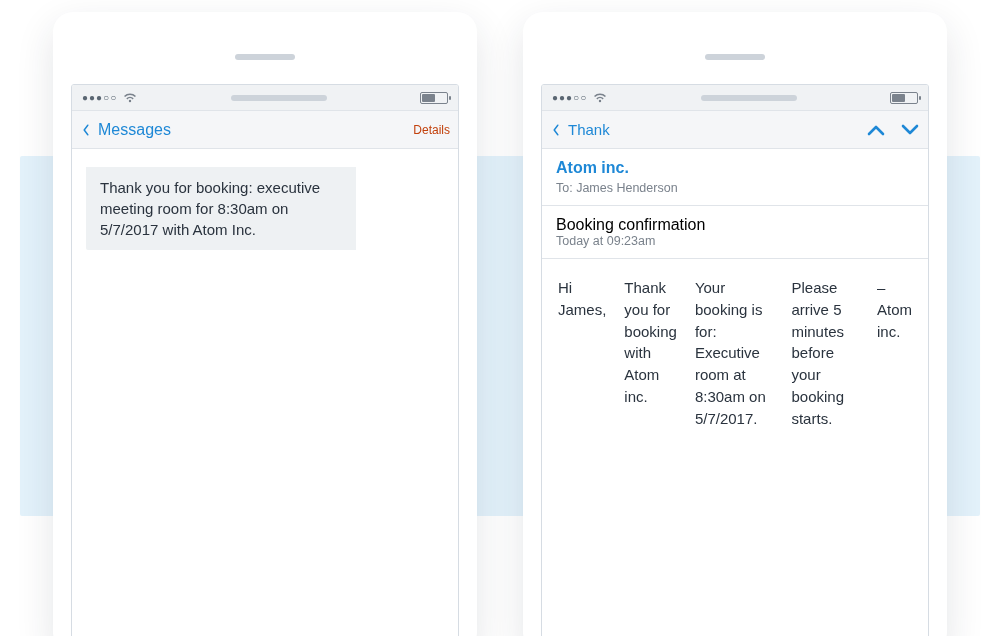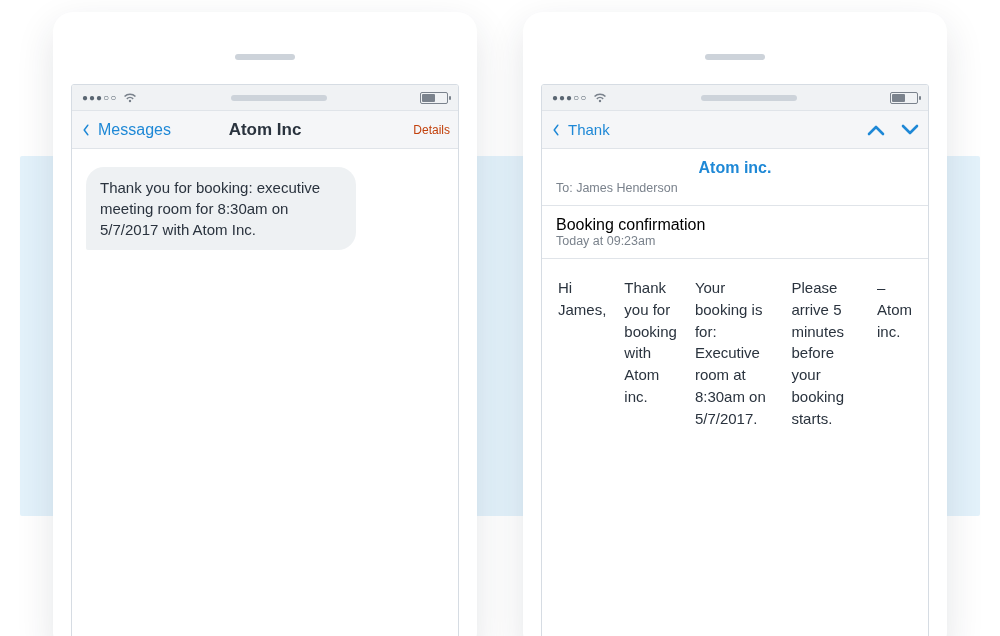--- a/index.html
+++ b/index.html
@@ -97,30 +97,30 @@
   .msg-area {
     flex:1; background:#fff; padding:18px 14px;
   }
   .bubble {
     max-width: 270px;
     background: #eef1f3;
     color: #2a333e;
     font-size: 15px;
     line-height: 1.4;
     padding: 10px 14px;
-    border-radius: 18px;
+    border-radius: 0;
     border-bottom-left-radius: 2px;
   }
 
   
   .mail-header-block {
     border-bottom:1px solid #e0e4e9;
     padding:10px 14px;
   }
-  .mail-from { color:#1e88d6; font-weight:700; font-size:16px;text-align:center; }
+  .mail-from { color:#1e88d6; font-weight:700; font-size:16px; }
   .mail-to { color:#7a828c; font-size:12.5px; margin-top:4px; }
   .mail-subject-block {
     border-bottom:1px solid #e0e4e9;
     padding:10px 14px;
   }
   .mail-subject { color:#000000; font-weight:400; font-size:16px; }
   .mail-time { color:#7a828c; font-size:12.5px; }
   .mail-body {
     padding:18px 16px; color:#2a333e; font-size:15px; line-height:1.45;
     display:flex; flex-direction:row; gap:18px;
@@ -164,21 +164,20 @@
         </div>
       </div>
 
       <div class="navbar">
         <div class="nav-back">
           <svg class="chev" viewBox="0 0 12 20">
               <path d="M9 2L3 10l6 8" fill="none" stroke="#1e88d6" stroke-width="2.4" stroke-linecap="round" stroke-linejoin="round"></path>
             </svg>
           <span>Messages</span>
         </div>
-        <div class="nav-title">Atom Inc</div>
         <div class="nav-right">
           <span>Details</span>
         </div>
       </div>
 
       <div class="msg-area">
         <div class="bubble">Thank you for booking: executive meeting room for 8:30am on 5/7/2017 with Atom Inc.</div>
       </div>
     </div>
   </div>

